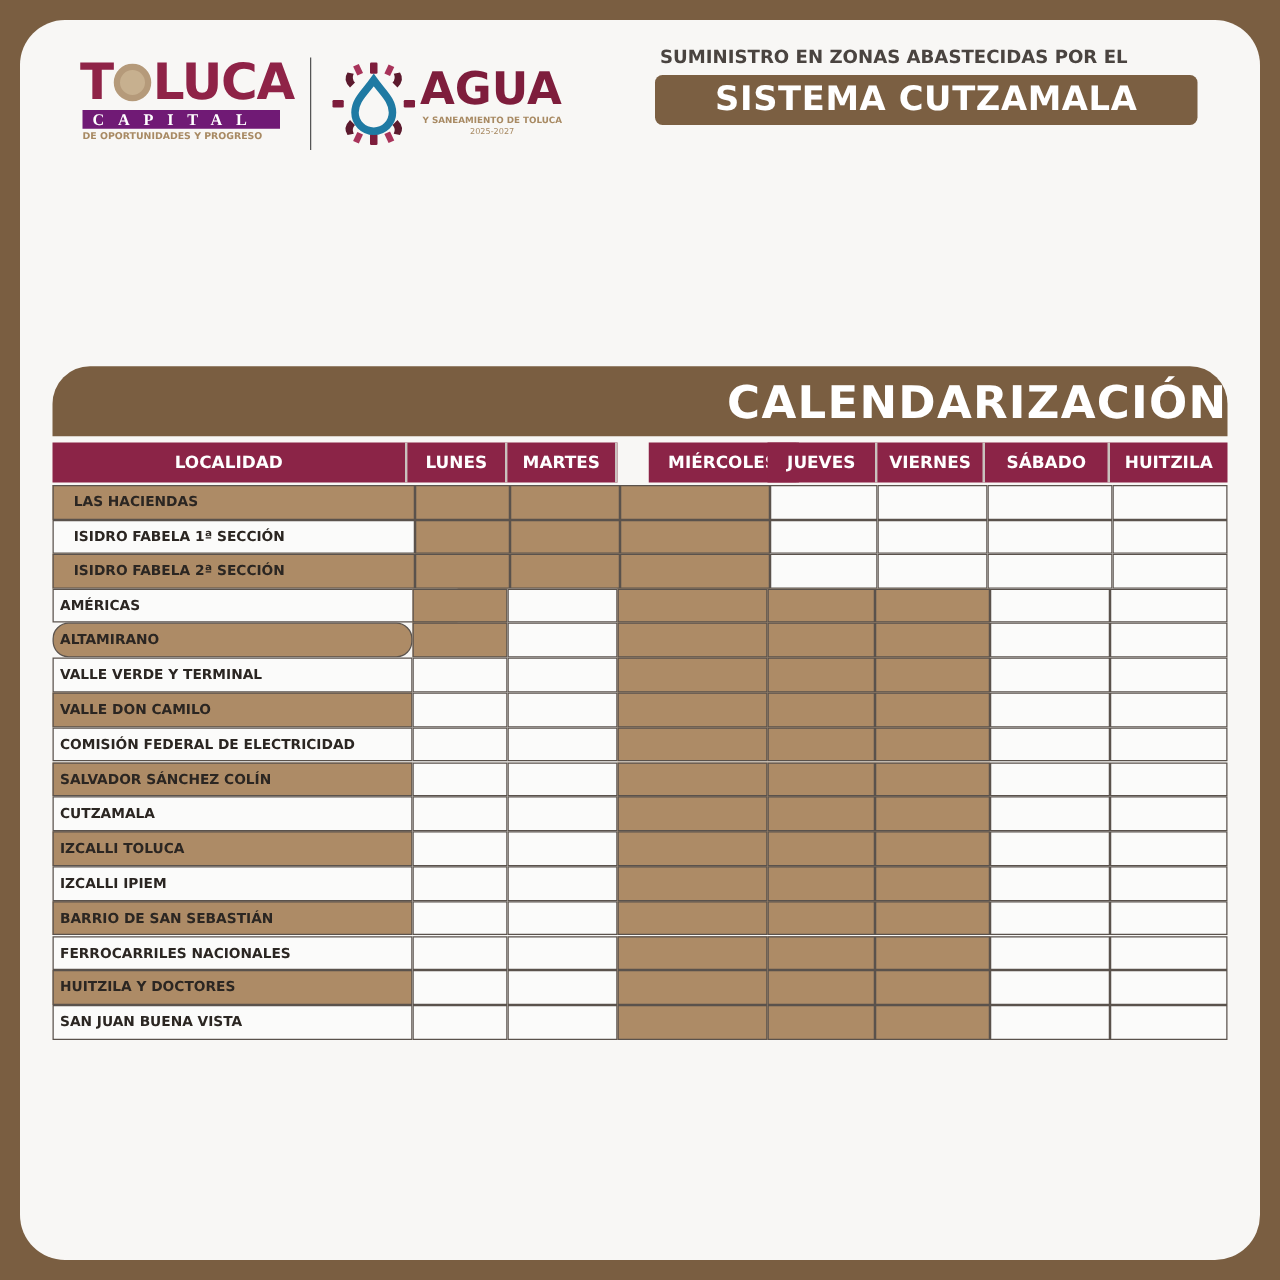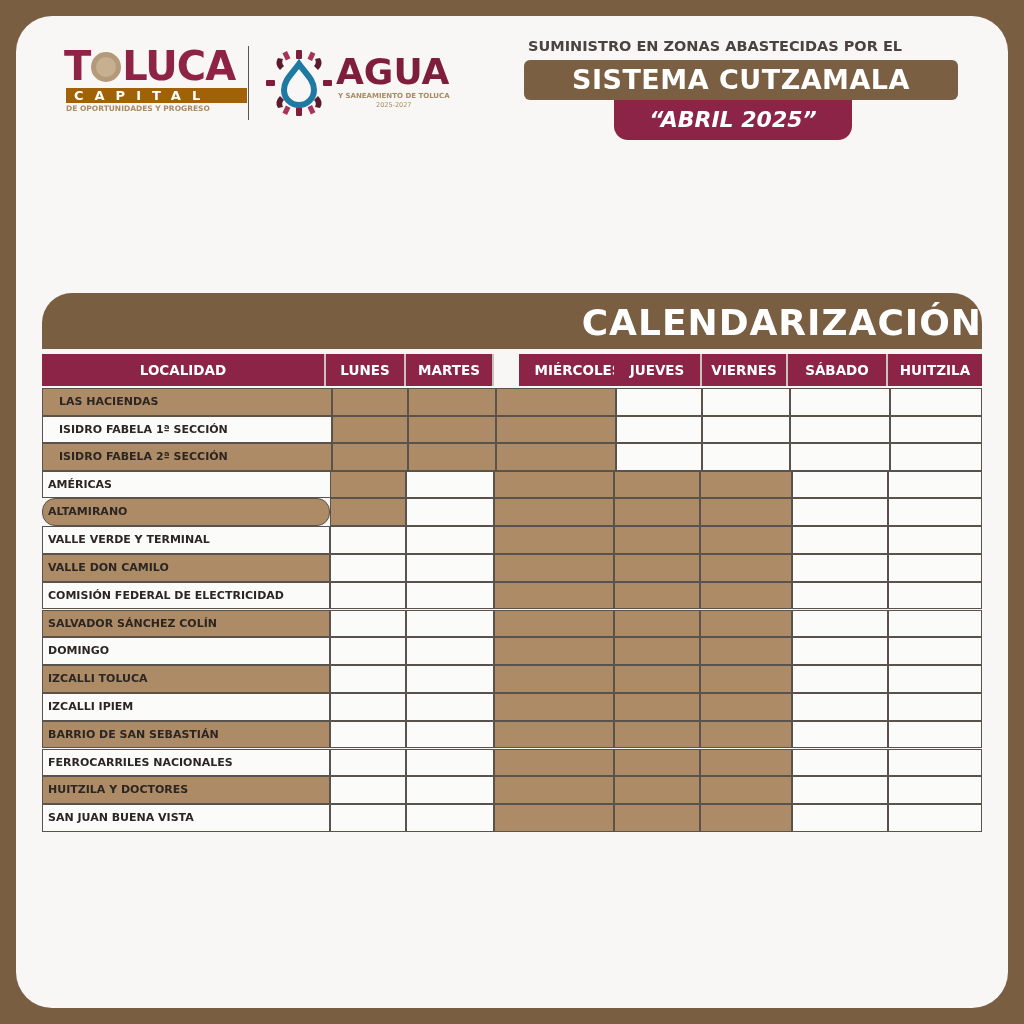--- a/index.html
+++ b/index.html
@@ -17,23 +17,23 @@
   .toluca-word {
     position:absolute; left:0; top:0; font-weight:bold; font-size:40px; letter-spacing:-1px;
     color:#8f2347; line-height:44px;
   }
   .toluca-o {
     display:inline-block; width:30px; height:30px; border-radius:50%;
     border:5px solid #b59a7a; box-sizing:border-box; background:#c7b08f;
     vertical-align:-2px; margin:0 1px;
   }
   .toluca-capital {
-    position:absolute; left:2px; top:44px; width:181px; height:15px;
-    background:#a16207; color:#fff; font-weight:bold; font-size:13px; line-height:15px;
-    letter-spacing:11px; text-indent:8px;
+    position:absolute; left:2px; top:44px; width:158px; height:15px;
+    background:#701a75; color:#fff; font-weight:bold; font-size:13px; line-height:15px;
+    letter-spacing:11px; text-indent:8px;font-family:Liberation Serif, serif;
   }
   .toluca-slogan {
     position:absolute; left:2px; top:60px; font-size:7.5px; font-weight:bold; color:#a88a63;
     white-space:nowrap;
   }
   .divider-v { position:absolute; left:232px; top:30px; width:1px; height:74px; background:#555; }
   .logo-agua { position:absolute; left:248px; top:28px; width:210px; height:80px; }
   .agua-icon { position:absolute; left:0; top:4px; width:70px; height:70px; }
   .agua-word {
     position:absolute; left:72px; top:8px; font-weight:bold; font-size:36px; color:#7e1d3c;
@@ -118,21 +118,20 @@
       </g>
       <path d="M35 16 C28 26 20 32 20 42 A15 15 0 0 0 50 42 C50 32 42 26 35 16 Z" fill="none" stroke="#1f7aa3" stroke-width="6"></path>
     </svg>
     <div class="agua-word">AGUA</div>
     <div class="agua-sub">Y SANEAMIENTO DE TOLUCA</div>
     <div class="agua-years">2025-2027</div>
   </div>
 
   <div class="supply-line">SUMINISTRO EN ZONAS ABASTECIDAS POR EL</div>
   <div class="system-bar">SISTEMA CUTZAMALA</div>
-  <div class="month-bar">“ABRIL 2025”</div>
 
   <div class="cal-title">CALENDARIZACIÓN</div>
 
   <div class="tbl" id="tbl">
     <div class="hdr" style="left:0;width:284px;">LOCALIDAD</div>
     <div class="hdr" style="left:284px;width:80px;">LUNES</div>
     <div class="hdr" style="left:364px;width:88px;">MARTES</div>
     <div class="hdr" style="left:477px;width:120px;">MIÉRCOLES</div>
     <div class="hdr" style="left:572px;width:88px;">JUEVES</div>
     <div class="hdr" style="left:660px;width:86px;">VIERNES</div>
@@ -203,21 +202,21 @@
       <div class="cell empty" style="left: 750px; top: 227.7px; width: 96px; height: 27.8px;"></div>
       <div class="cell empty" style="left: 846px; top: 227.7px; width: 94px; height: 27.8px;"></div>
       <div class="lbl fill" style="left: 0px; top: 255.5px; width: 288px; height: 27.8px; padding-left: 5px;">SALVADOR SÁNCHEZ COLÍN</div>
       <div class="cell empty" style="left: 288px; top: 255.5px; width: 76px; height: 27.8px;"></div>
       <div class="cell empty" style="left: 364px; top: 255.5px; width: 88px; height: 27.8px;"></div>
       <div class="cell fill" style="left: 452px; top: 255.5px; width: 120px; height: 27.8px;"></div>
       <div class="cell fill" style="left: 572px; top: 255.5px; width: 86px; height: 27.8px;"></div>
       <div class="cell fill" style="left: 658px; top: 255.5px; width: 92px; height: 27.8px;"></div>
       <div class="cell empty" style="left: 750px; top: 255.5px; width: 96px; height: 27.8px;"></div>
       <div class="cell empty" style="left: 846px; top: 255.5px; width: 94px; height: 27.8px;"></div>
-      <div class="lbl empty" style="left: 0px; top: 283.3px; width: 288px; height: 27.8px; padding-left: 5px;">DOMINGO</div>
+      <div class="lbl empty" style="left: 0px; top: 283.3px; width: 288px; height: 27.8px; padding-left: 5px;">CUTZAMALA</div>
       <div class="cell empty" style="left: 288px; top: 283.3px; width: 76px; height: 27.8px;"></div>
       <div class="cell empty" style="left: 364px; top: 283.3px; width: 88px; height: 27.8px;"></div>
       <div class="cell fill" style="left: 452px; top: 283.3px; width: 120px; height: 27.8px;"></div>
       <div class="cell fill" style="left: 572px; top: 283.3px; width: 86px; height: 27.8px;"></div>
       <div class="cell fill" style="left: 658px; top: 283.3px; width: 92px; height: 27.8px;"></div>
       <div class="cell empty" style="left: 750px; top: 283.3px; width: 96px; height: 27.8px;"></div>
       <div class="cell empty" style="left: 846px; top: 283.3px; width: 94px; height: 27.8px;"></div>
       <div class="lbl fill" style="left: 0px; top: 311.1px; width: 288px; height: 27.8px; padding-left: 5px;">IZCALLI TOLUCA</div>
       <div class="cell empty" style="left: 288px; top: 311.1px; width: 76px; height: 27.8px;"></div>
       <div class="cell empty" style="left: 364px; top: 311.1px; width: 88px; height: 27.8px;"></div>

